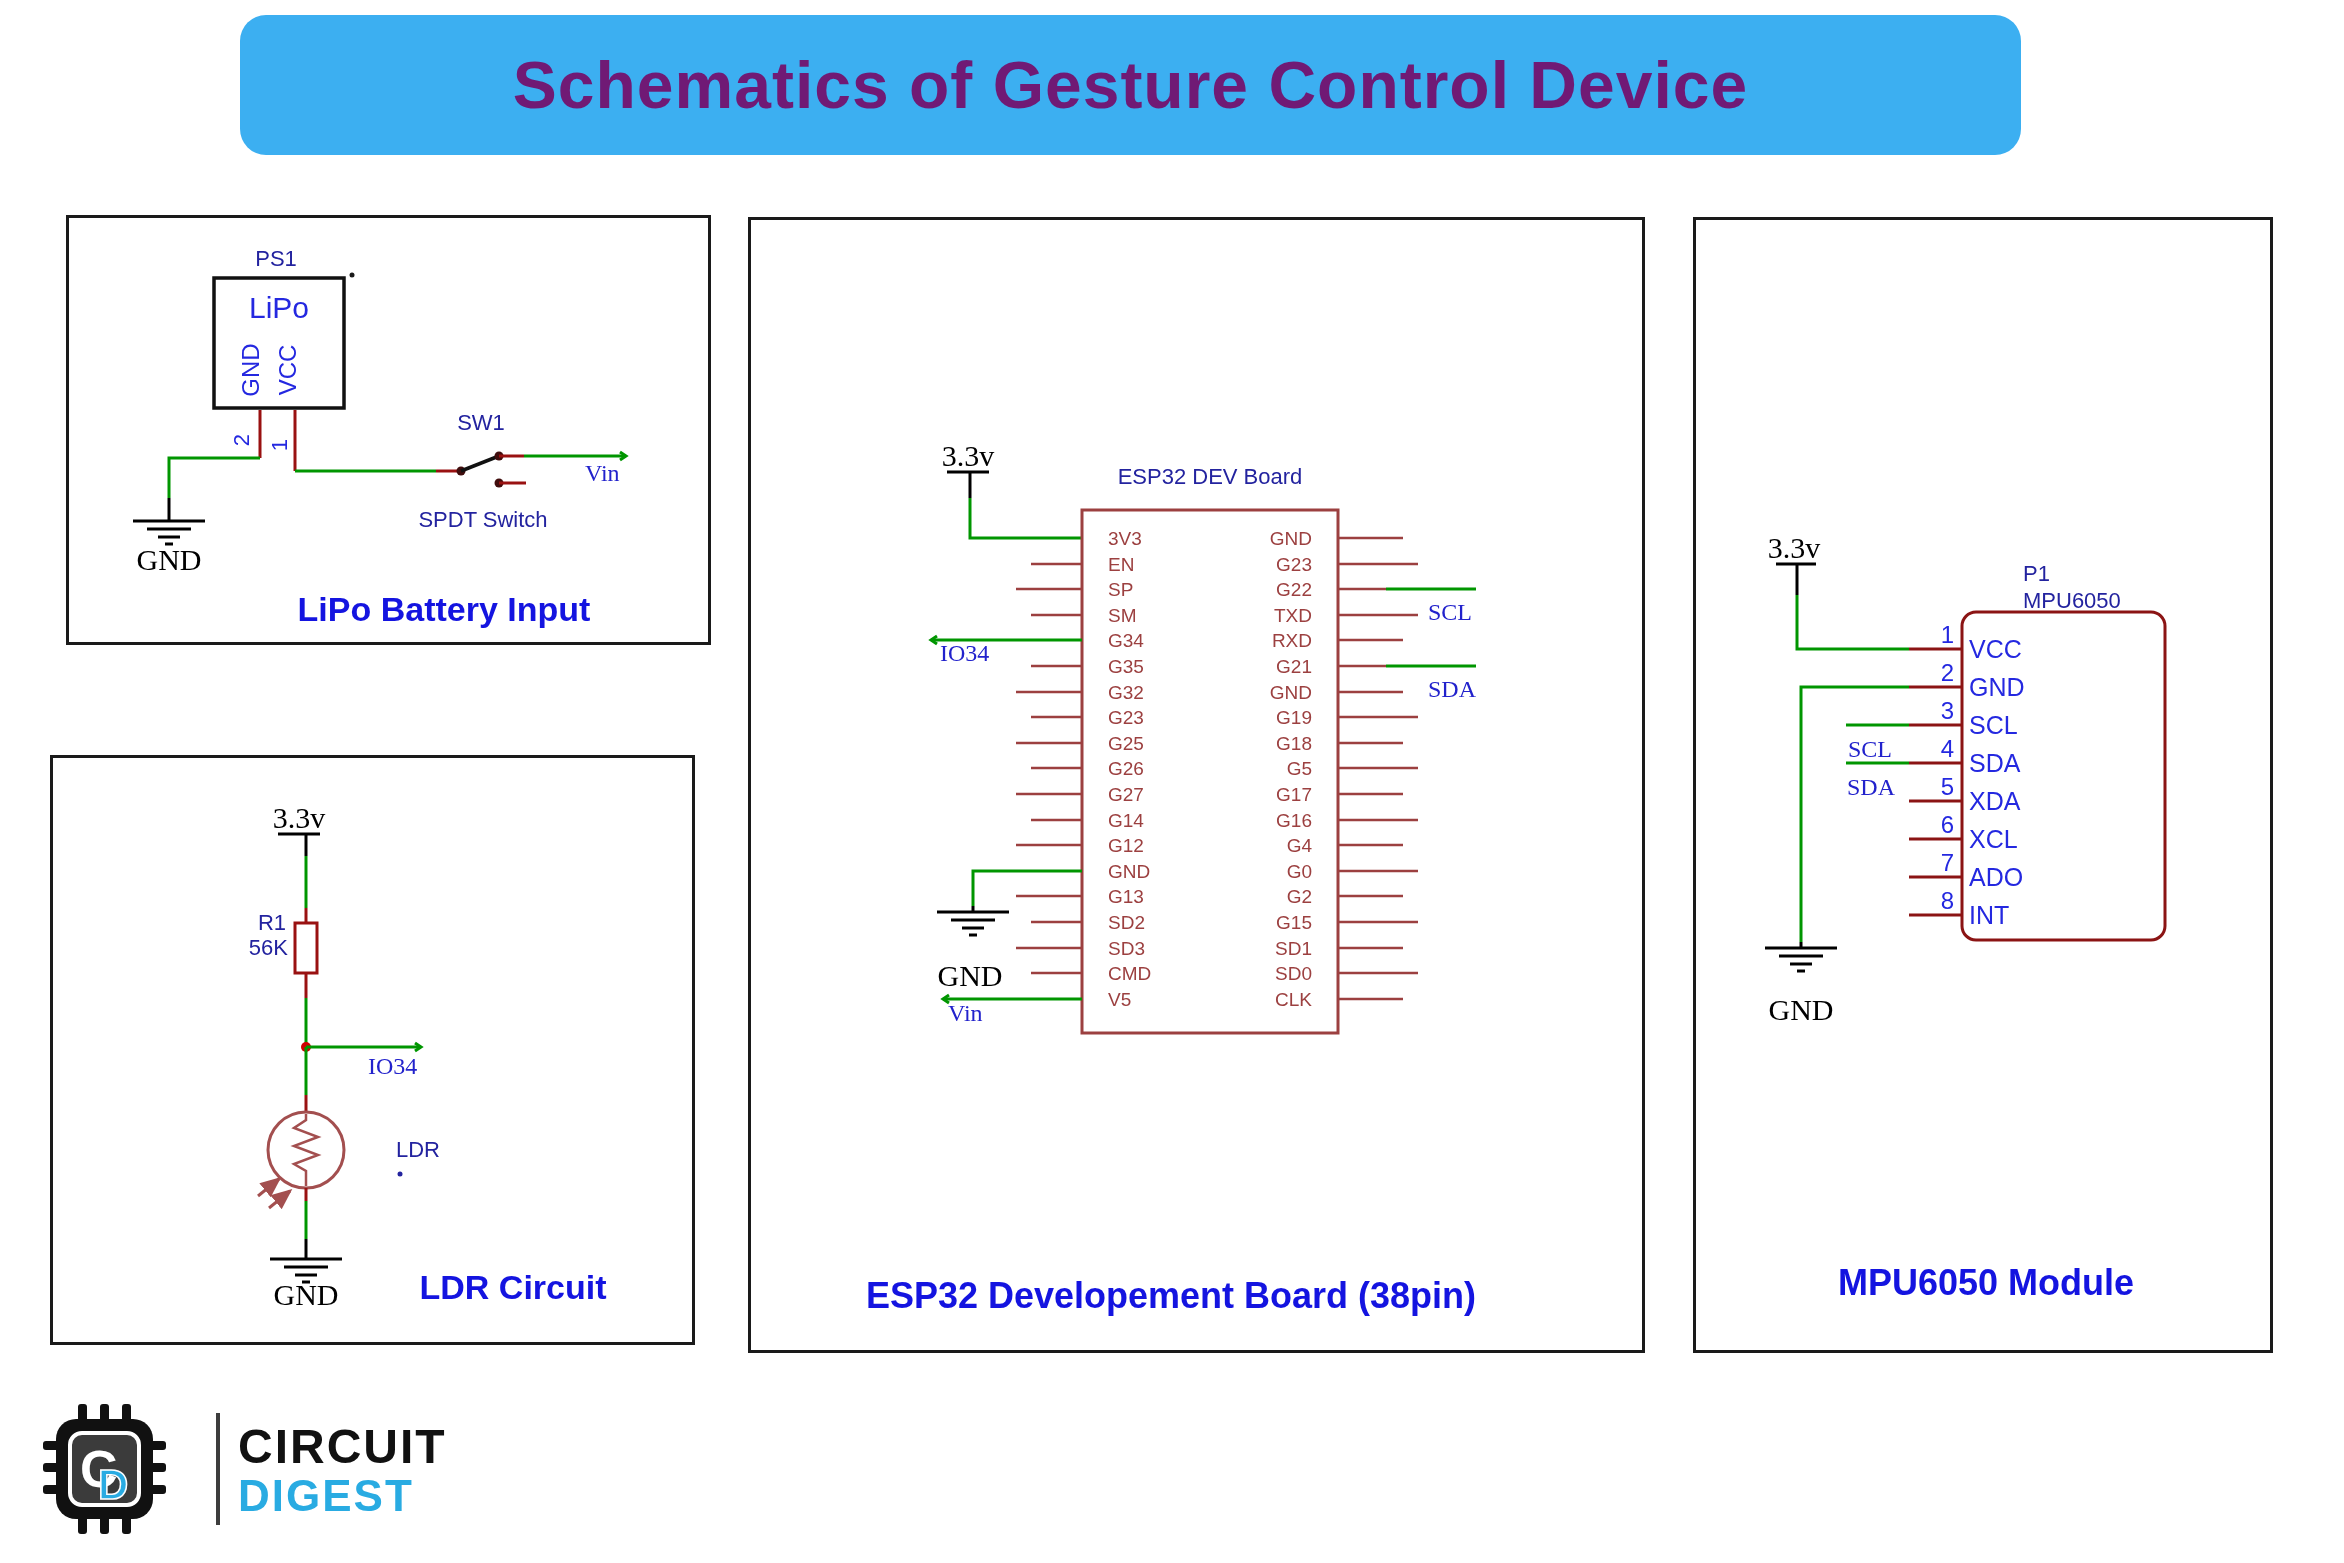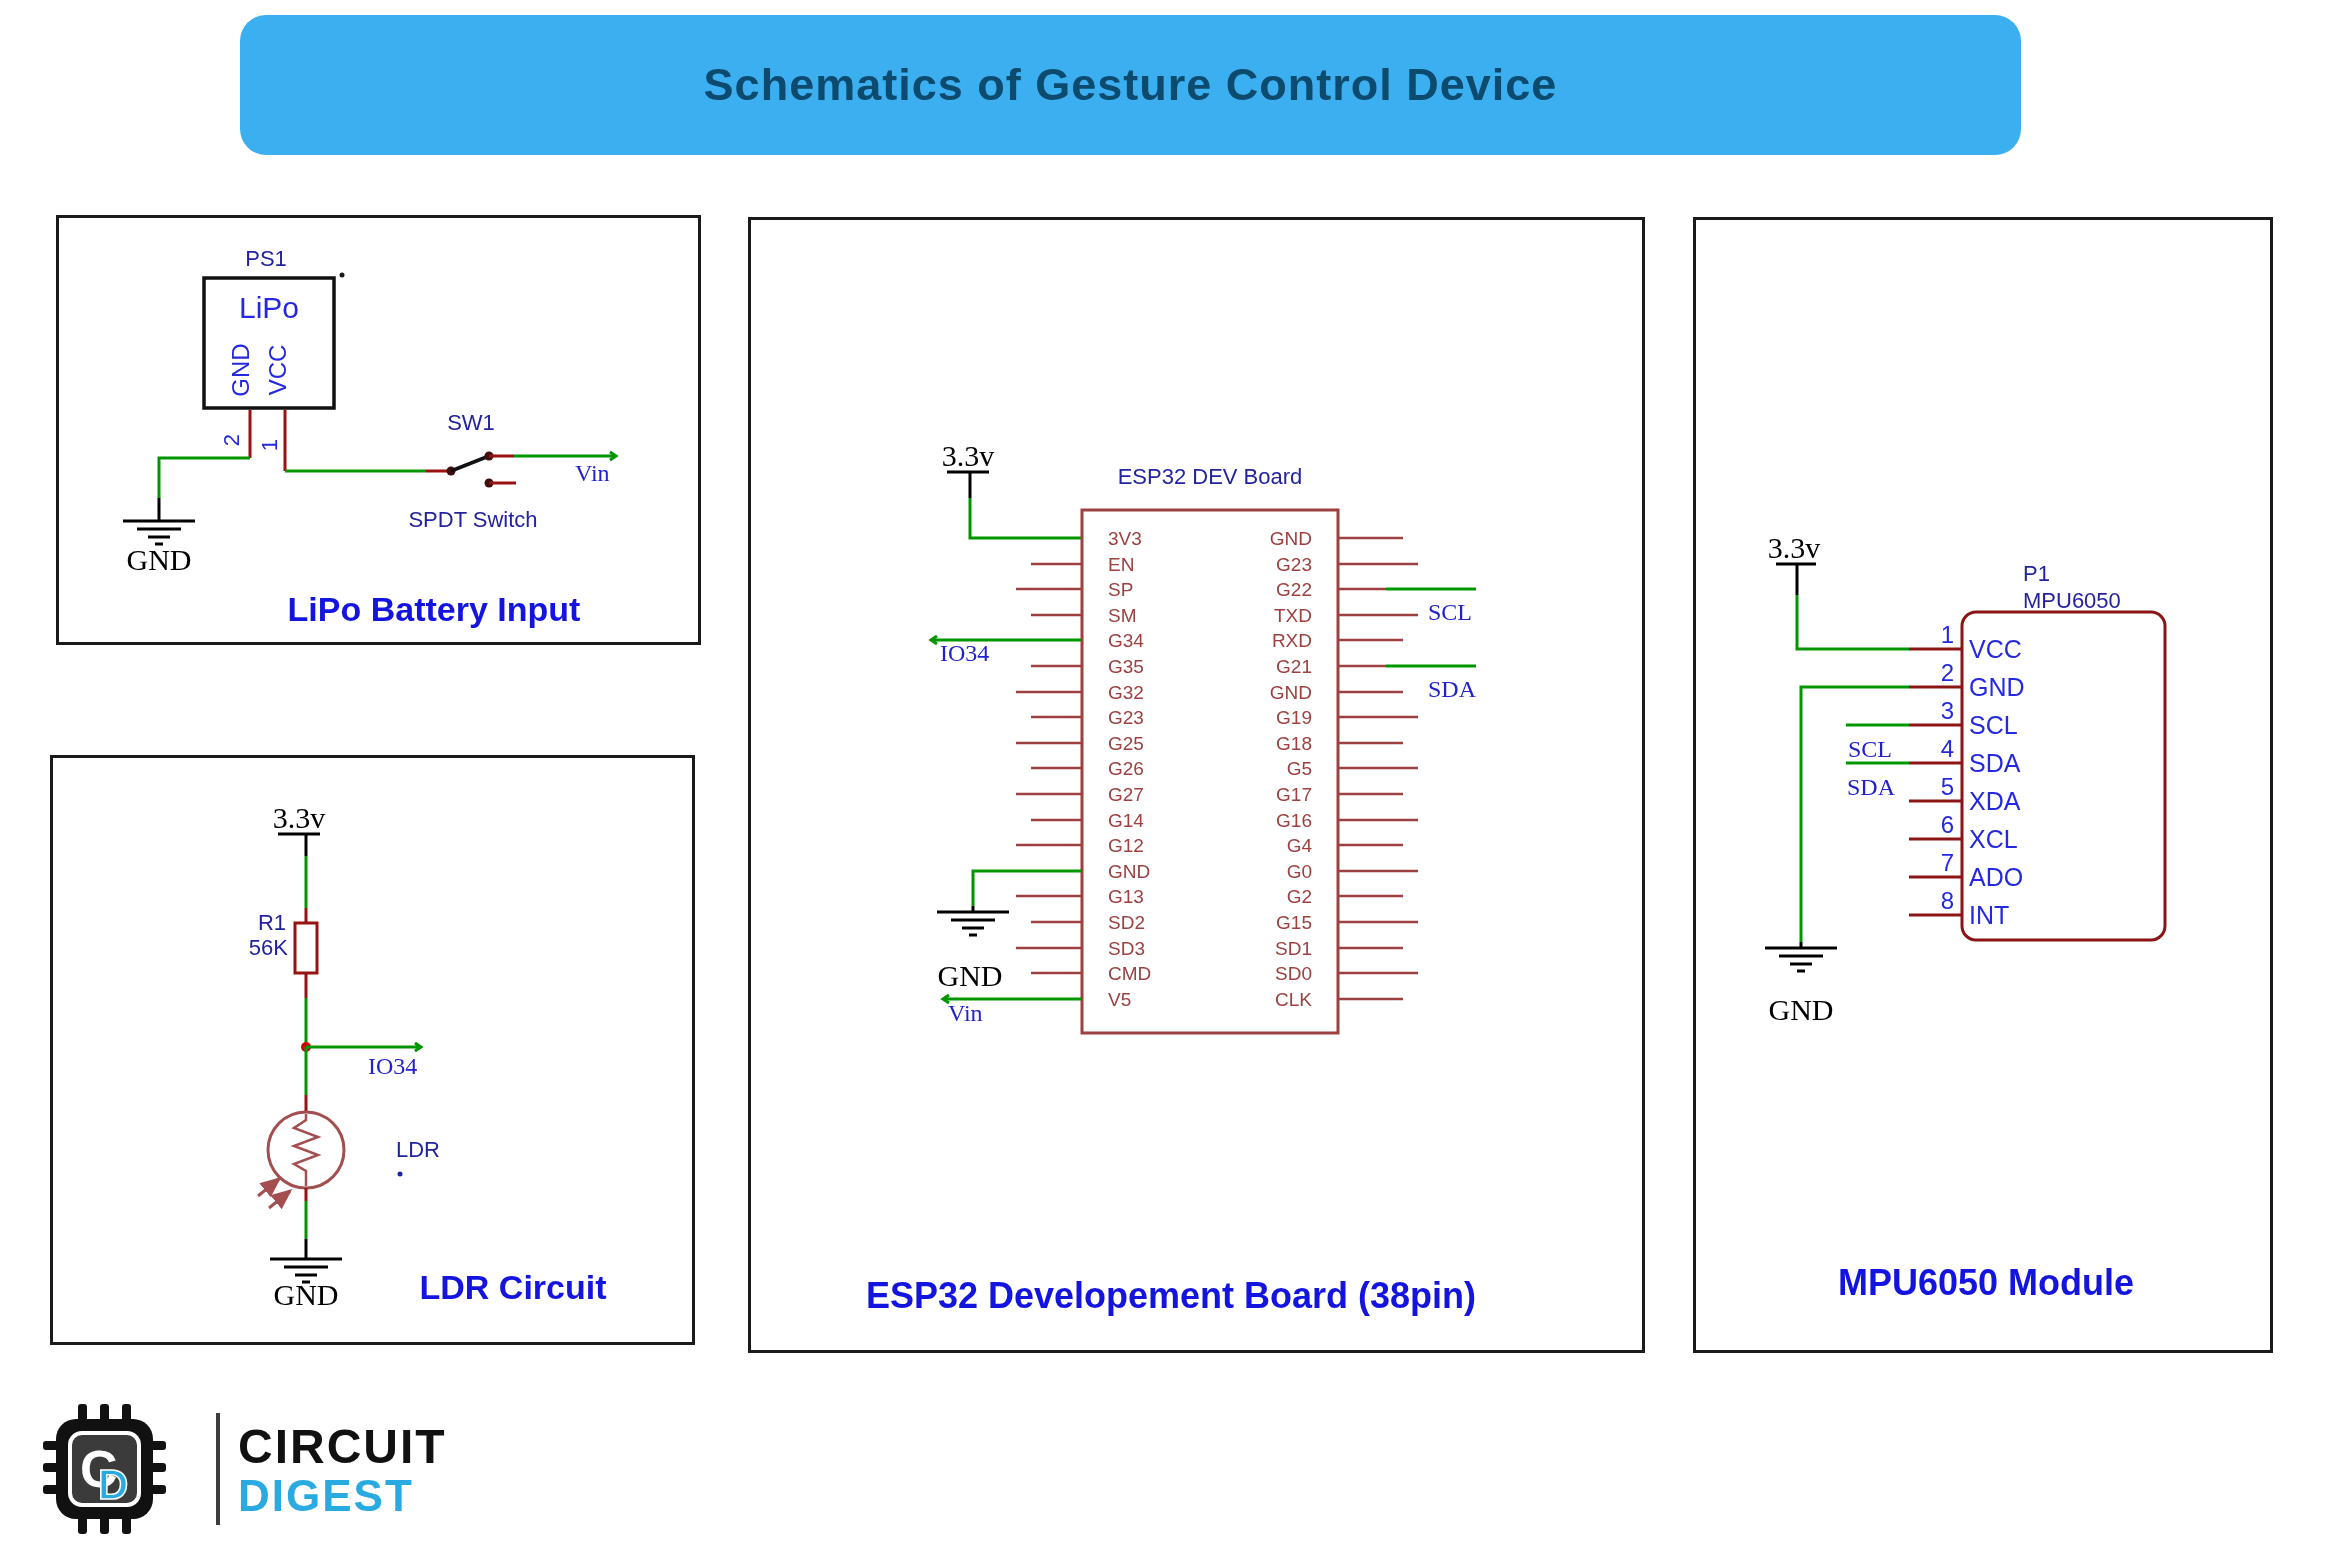--- a/index.html
+++ b/index.html
@@ -1,23 +1,23 @@
 <!DOCTYPE html>
 <html><head>
 <meta charset="utf-8">
 <style>
   html,body{margin:0;padding:0;background:#fff;}
   .page{position:relative;width:2344px;height:1563px;background:#ffffff;overflow:hidden;
         font-family:"Liberation Sans",sans-serif;}
   .banner{position:absolute;left:240px;top:15px;width:1781px;height:140px;background:#3CAFF1;
           border-radius:26px;display:flex;align-items:center;justify-content:center;}
-  .banner h1{margin:7px;color:#0c4a6e;font-size:45px;font-weight:bold;letter-spacing:1px;
+  .banner h1{margin:7px;color:#701a75;font-size:66px;font-weight:bold;letter-spacing:1px;
              font-family:"Liberation Sans",sans-serif;}
   .panel{position:absolute;border:3px solid #1a1a1a;background:#fff;box-sizing:border-box;}
-  #panel-lipo{left:56px;top:215px;width:645px;height:430px;}
+  #panel-lipo{left:66px;top:215px;width:645px;height:430px;}
   #panel-ldr{left:50px;top:755px;width:645px;height:590px;}
   #panel-esp32{left:748px;top:217px;width:897px;height:1136px;}
   #panel-mpu{left:1693px;top:217px;width:580px;height:1136px;}
   .panel svg{position:absolute;left:0;top:0;}
   #logo-svg{position:absolute;left:40px;top:1395px;}
   
   .t-navy{font-family:"Liberation Sans",sans-serif;font-size:22px;fill:#23239F;}
   .t-blue{font-family:"Liberation Sans",sans-serif;fill:#2428E0;}
   .t-net{font-family:"Liberation Serif",serif;font-size:24px;fill:#2222CC;}
   .t-pwr{font-family:"Liberation Serif",serif;font-size:30px;fill:#000;}

